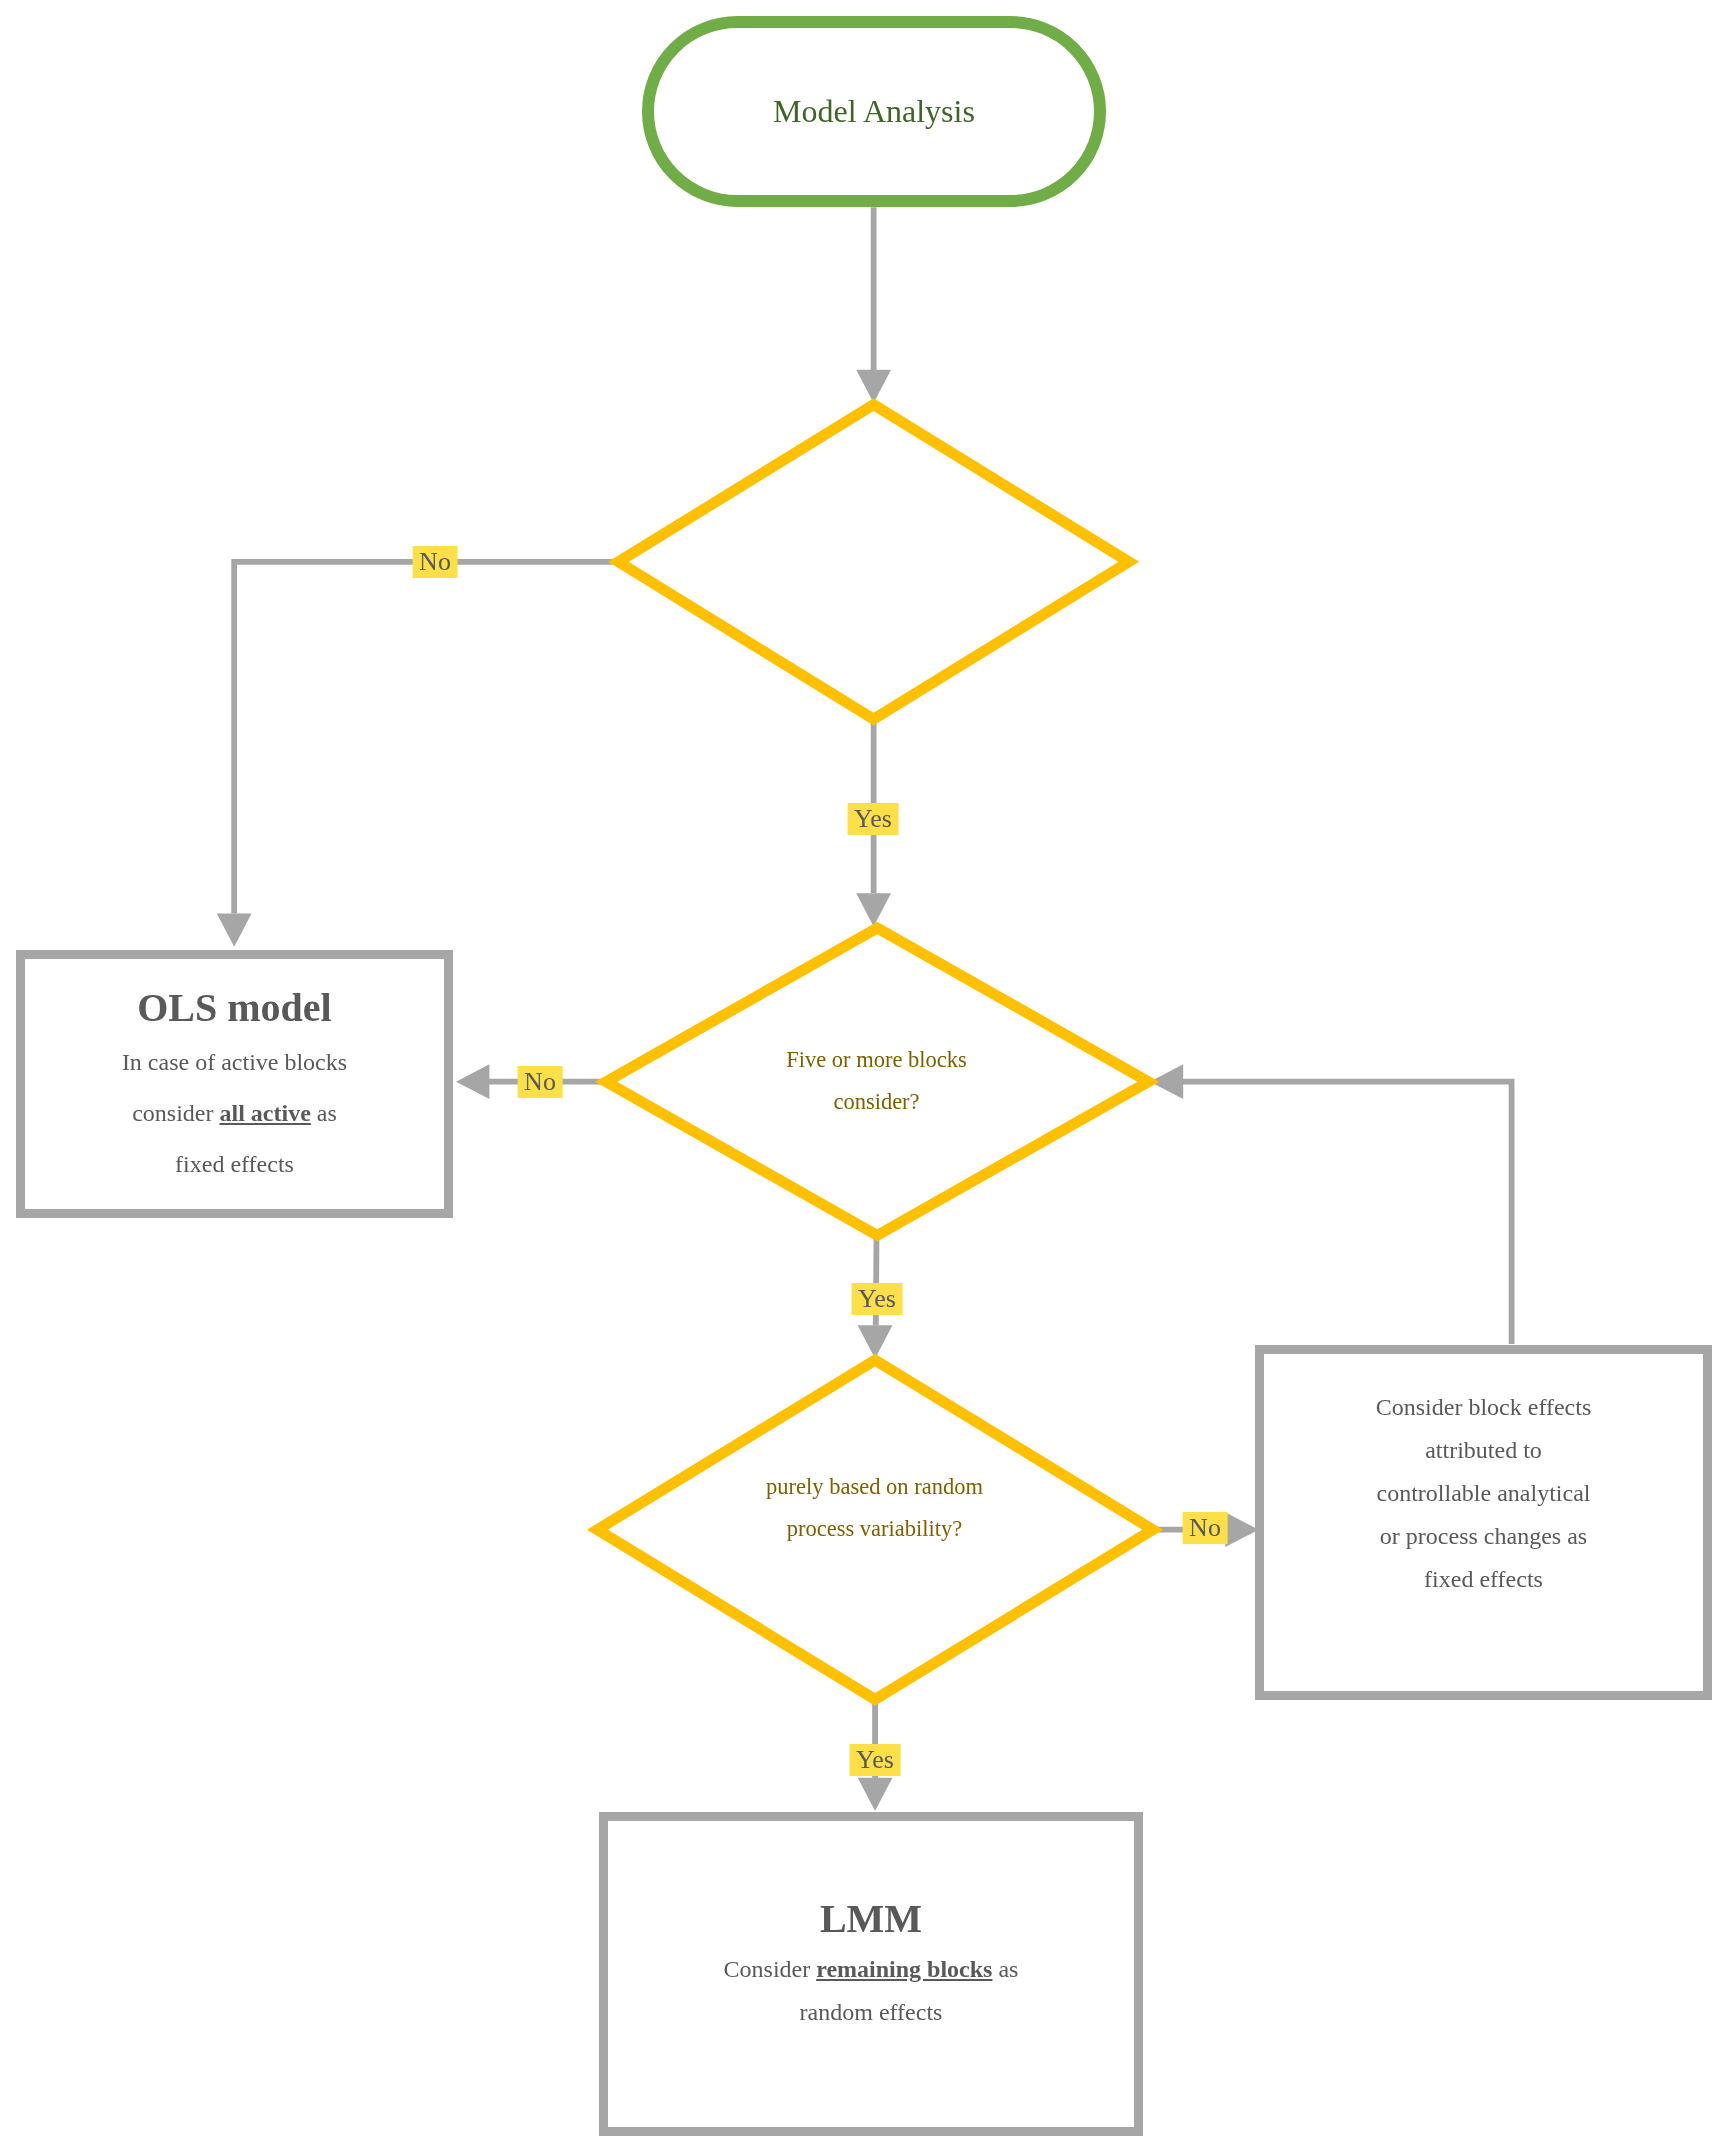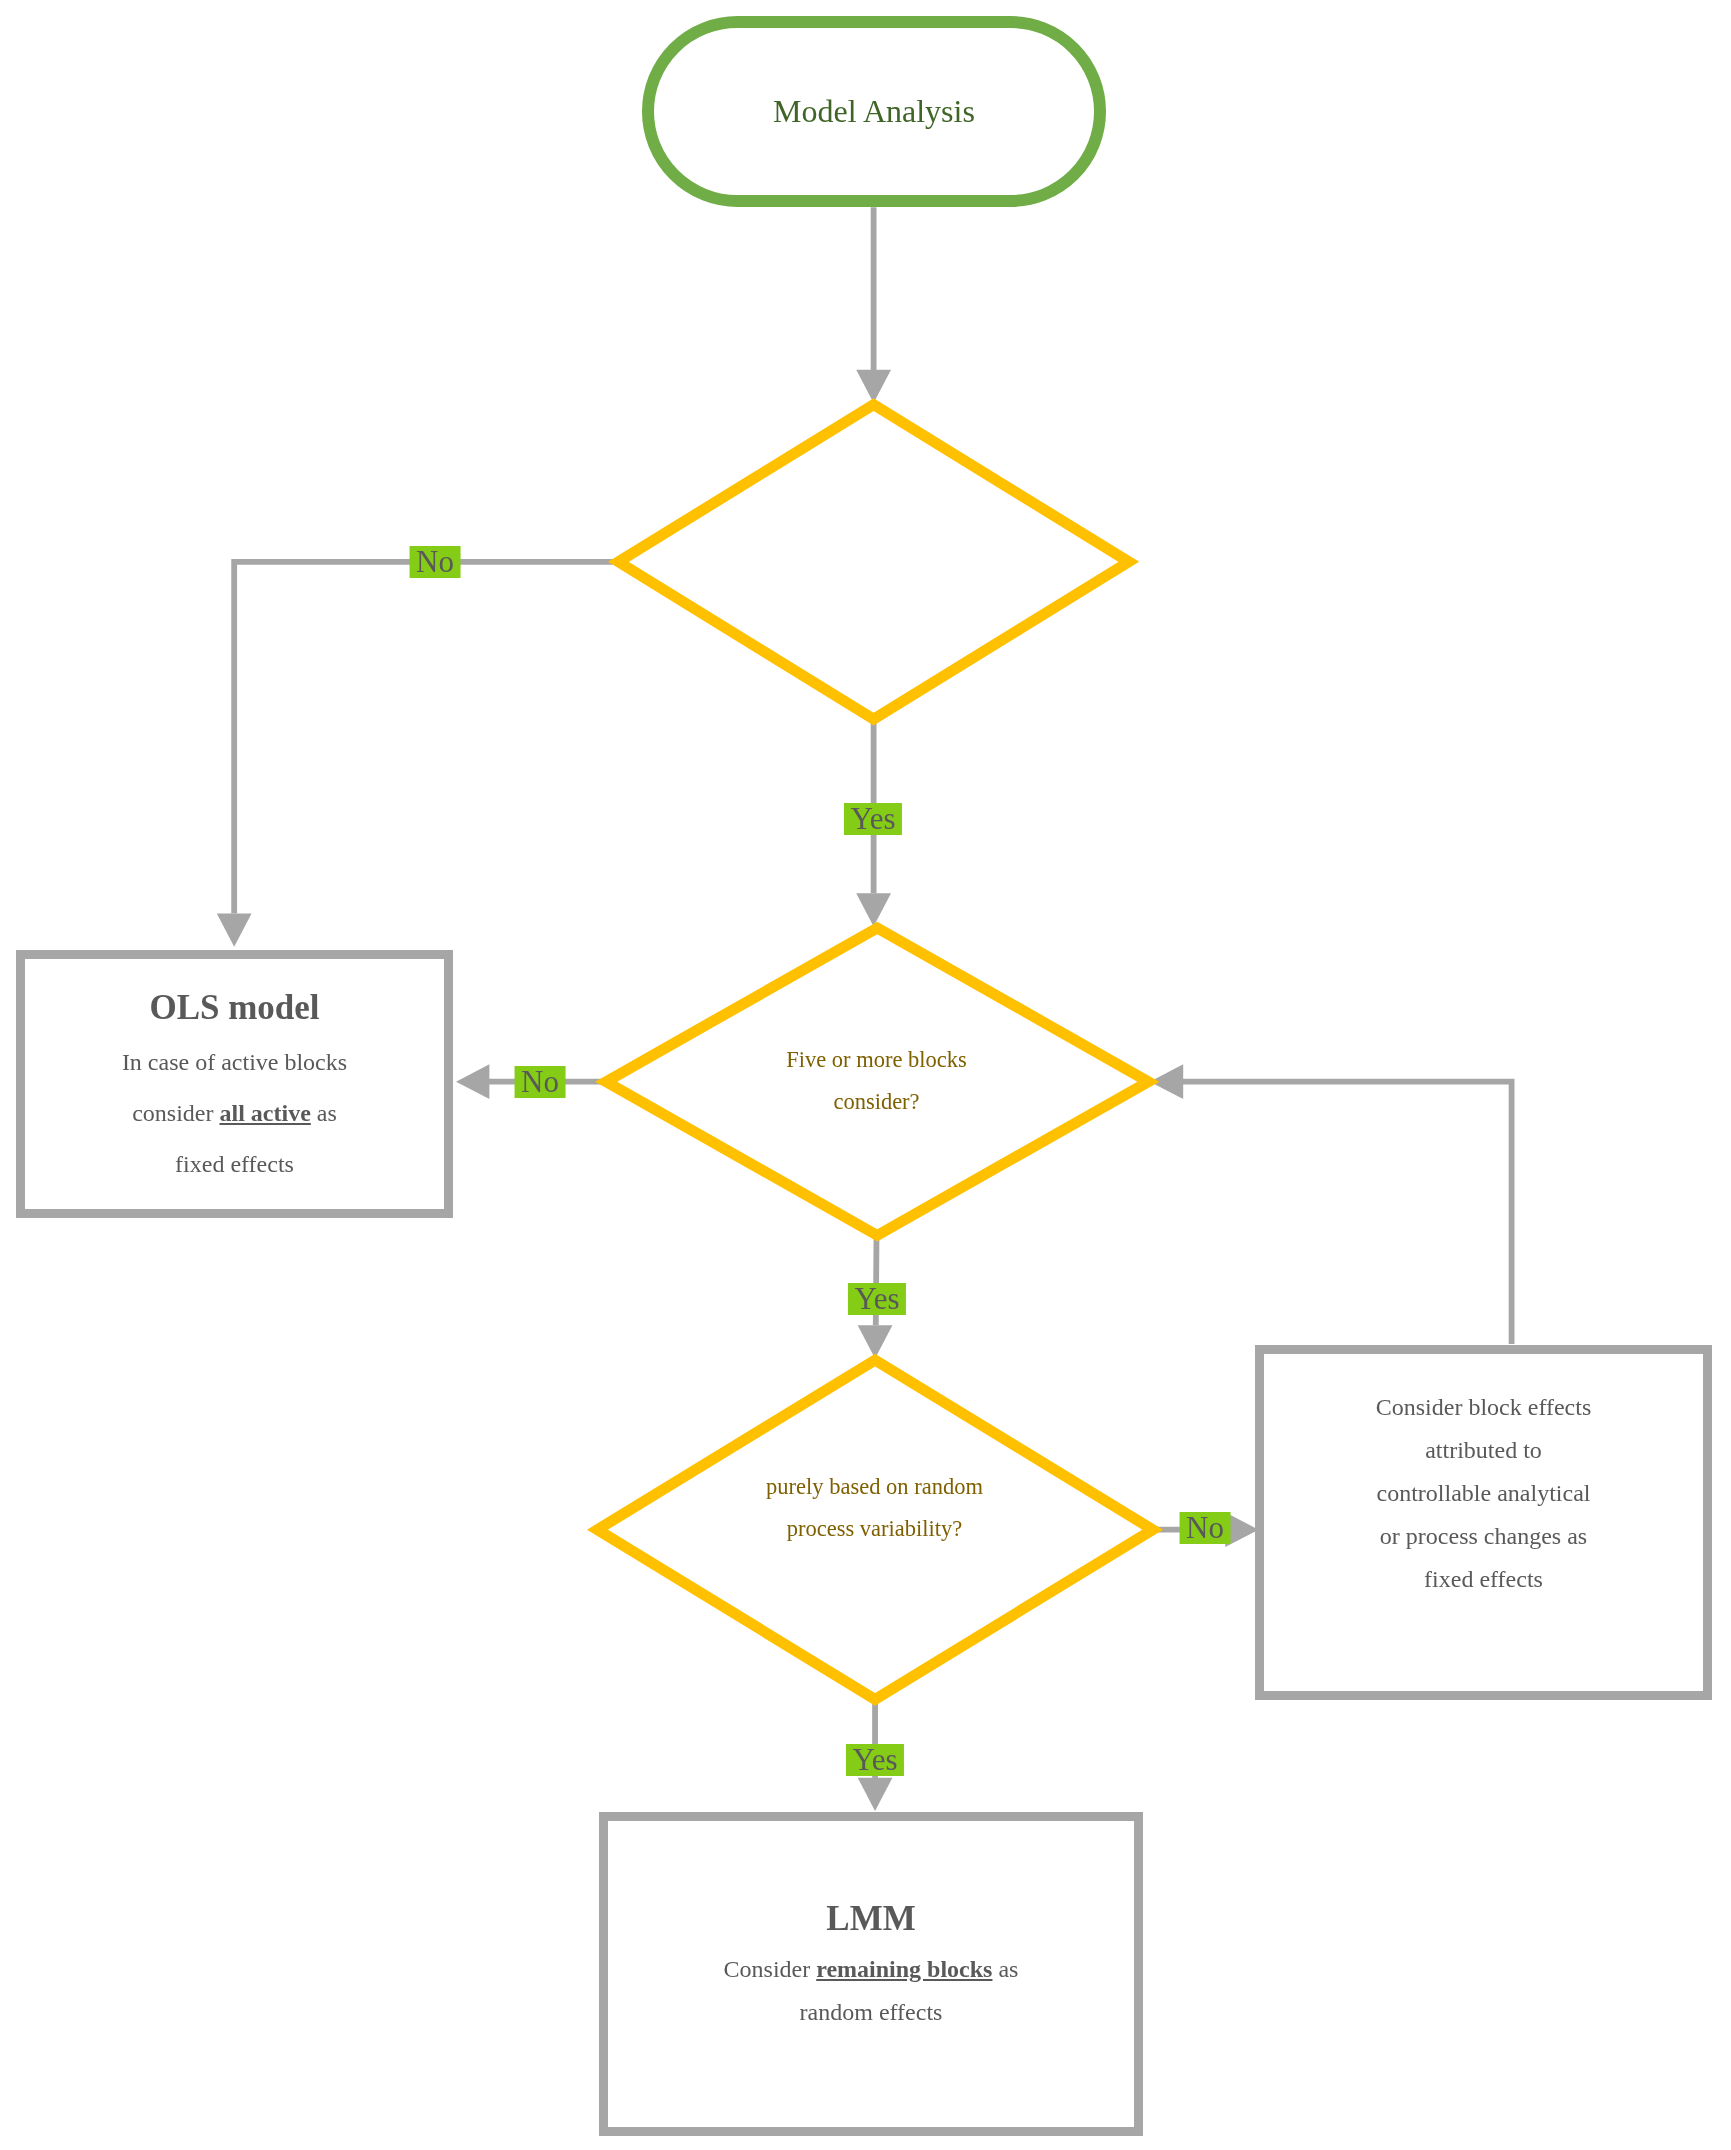--- a/index.html
+++ b/index.html
@@ -40,42 +40,42 @@
     font-size: 24px;
     line-height: 43px;
   }
   #ols-box   { left: 16px;   top: 950px; width: 437px; height: 268px; line-height: 51px; }
   #fixed-effects-box {
     left: 1255px; top: 1345px; width: 457px; height: 355px;
     justify-content: flex-start;
     padding-top: 32px;
   }
   #lmm-box   { left: 599px;  top: 1812px; width: 544px; height: 324px; padding-bottom: 24px; }
-  .box-title { font-size: 35px; font-weight: 700; line-height: 58px; }
+  .box-title { font-size: 40px; font-weight: 700; line-height: 58px; }
   .em-underline { font-weight: 700; text-decoration: underline; }
 
   
   .diamond-text {
     position: absolute;
     text-align: center;
     color: #7F6000;
     font-size: 22.5px;
     line-height: 42px;
   }
   #d1-text { left: 620px; top: 541px;  width: 507px; }
   #d2-text { left: 623px; top: 1039px; width: 507px; }
   #d3-text { left: 621px; top: 1466px; width: 507px; }
 
   
   .branch-label {
     position: absolute;
     transform: translate(-50%, -50%);
-    background: #84cc16;
+    background: #fde047;
     color: #595959;
-    font-size: 31px;
+    font-size: 26px;
     line-height: 32px;
     padding: 0 6.5px;
     white-space: nowrap;
   }
 </style>
 </head>
 <body>
 
 <div id="canvas">
 

